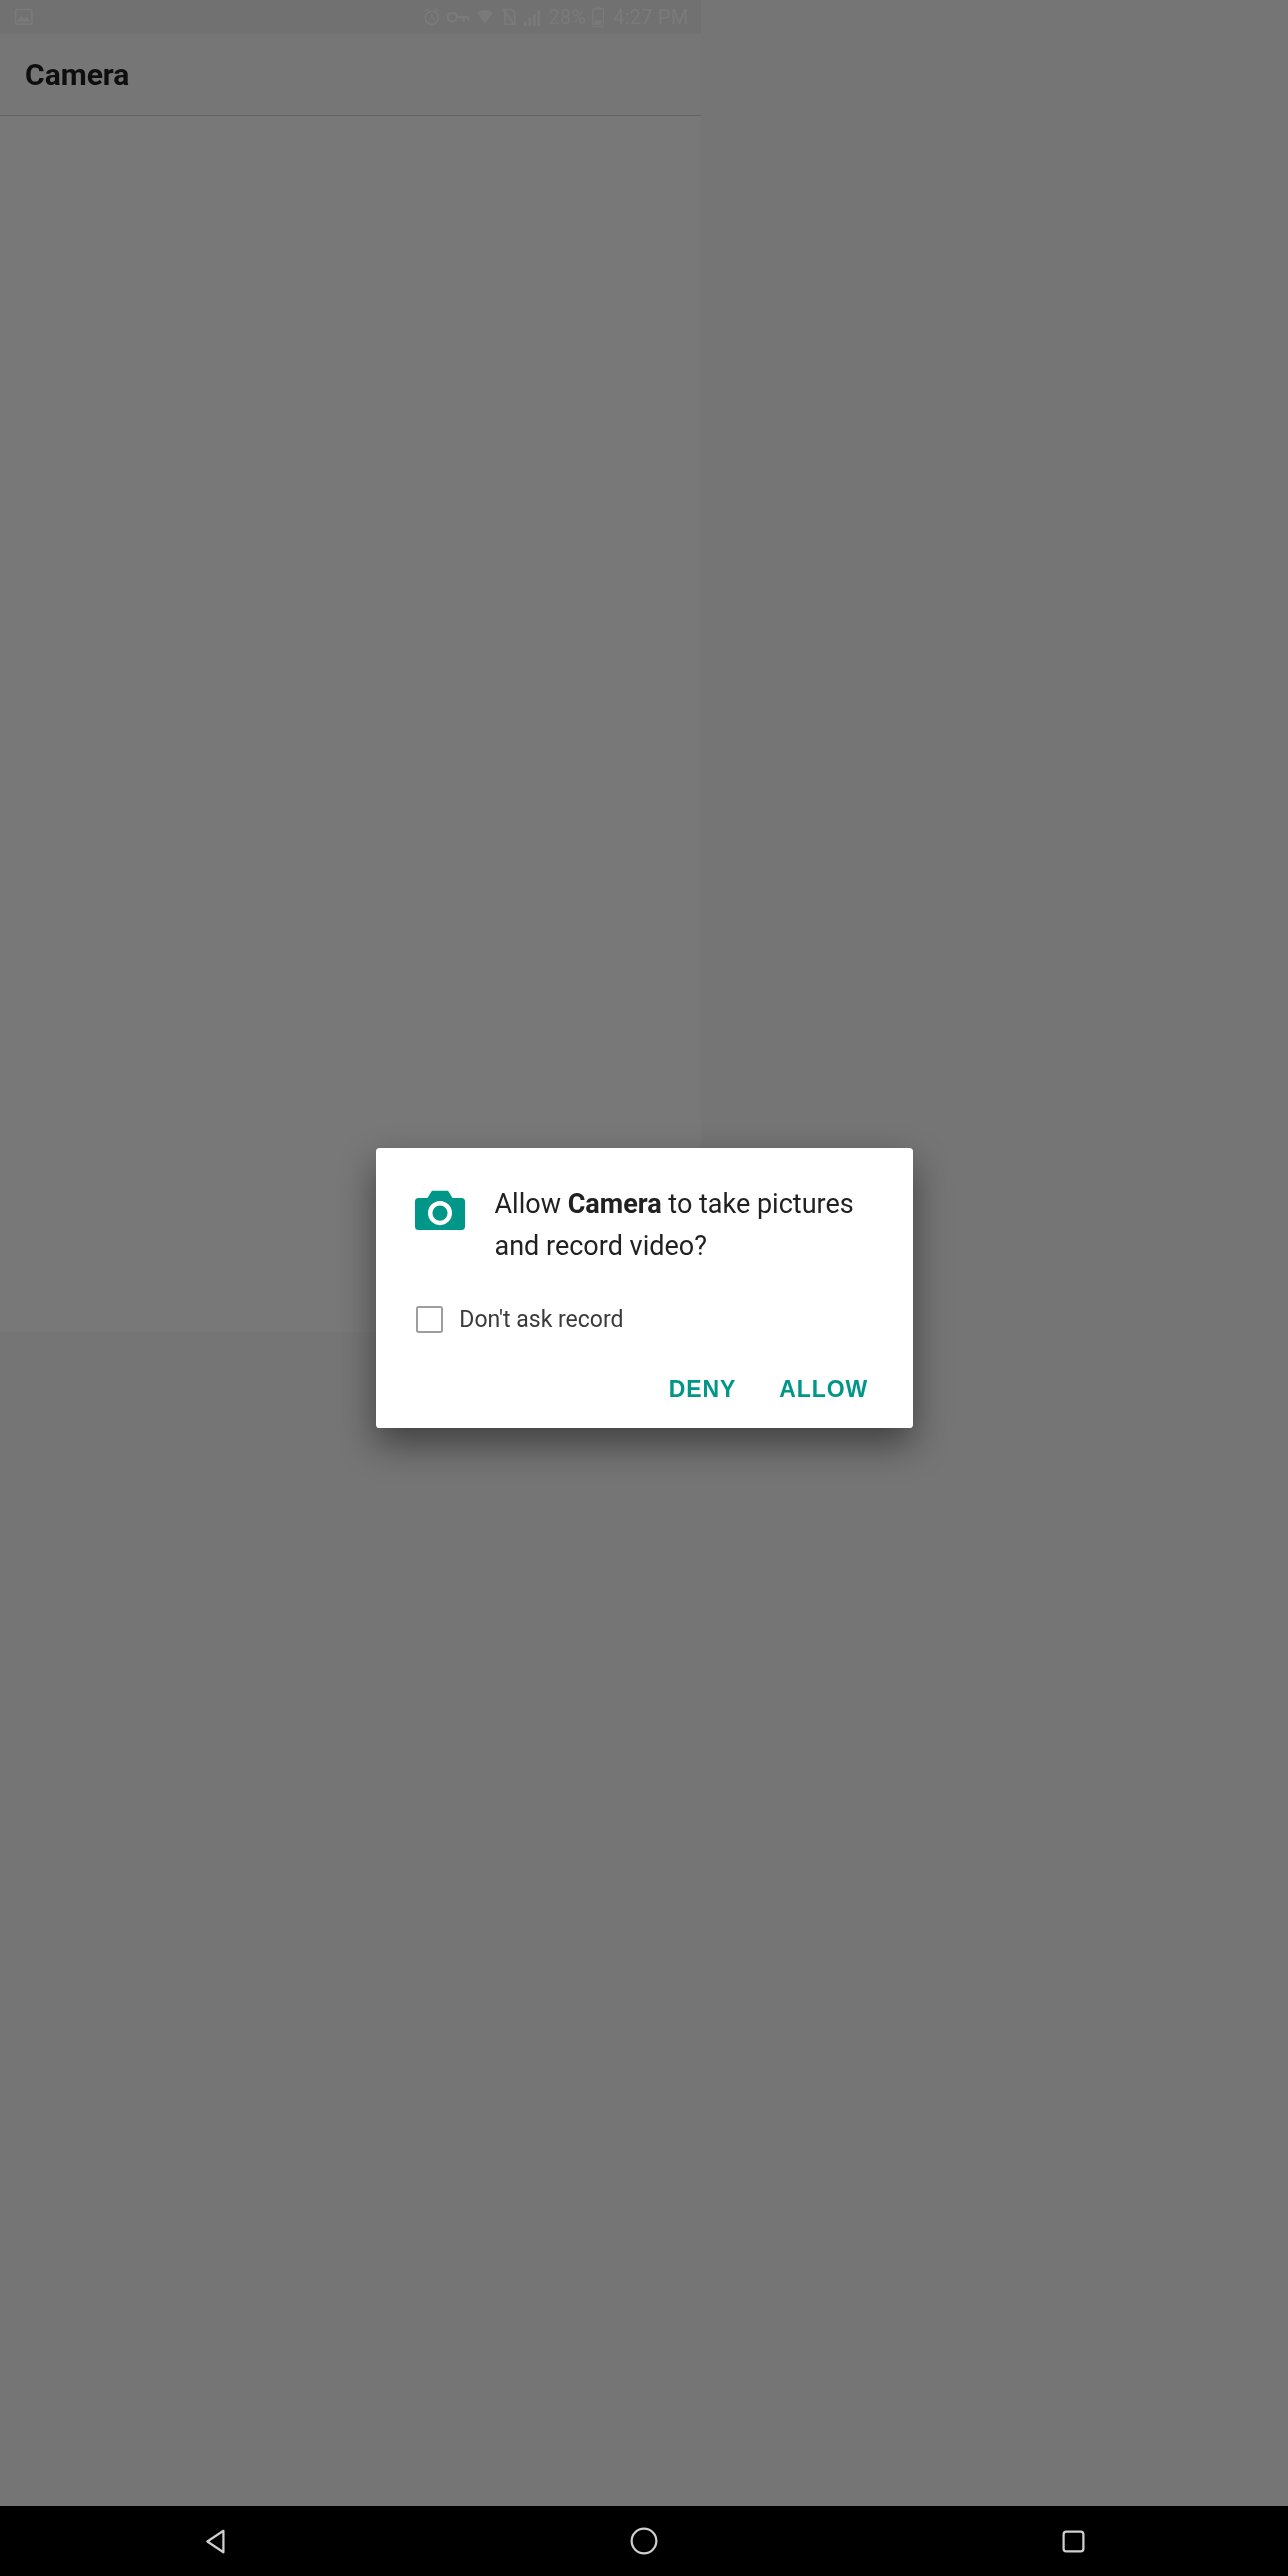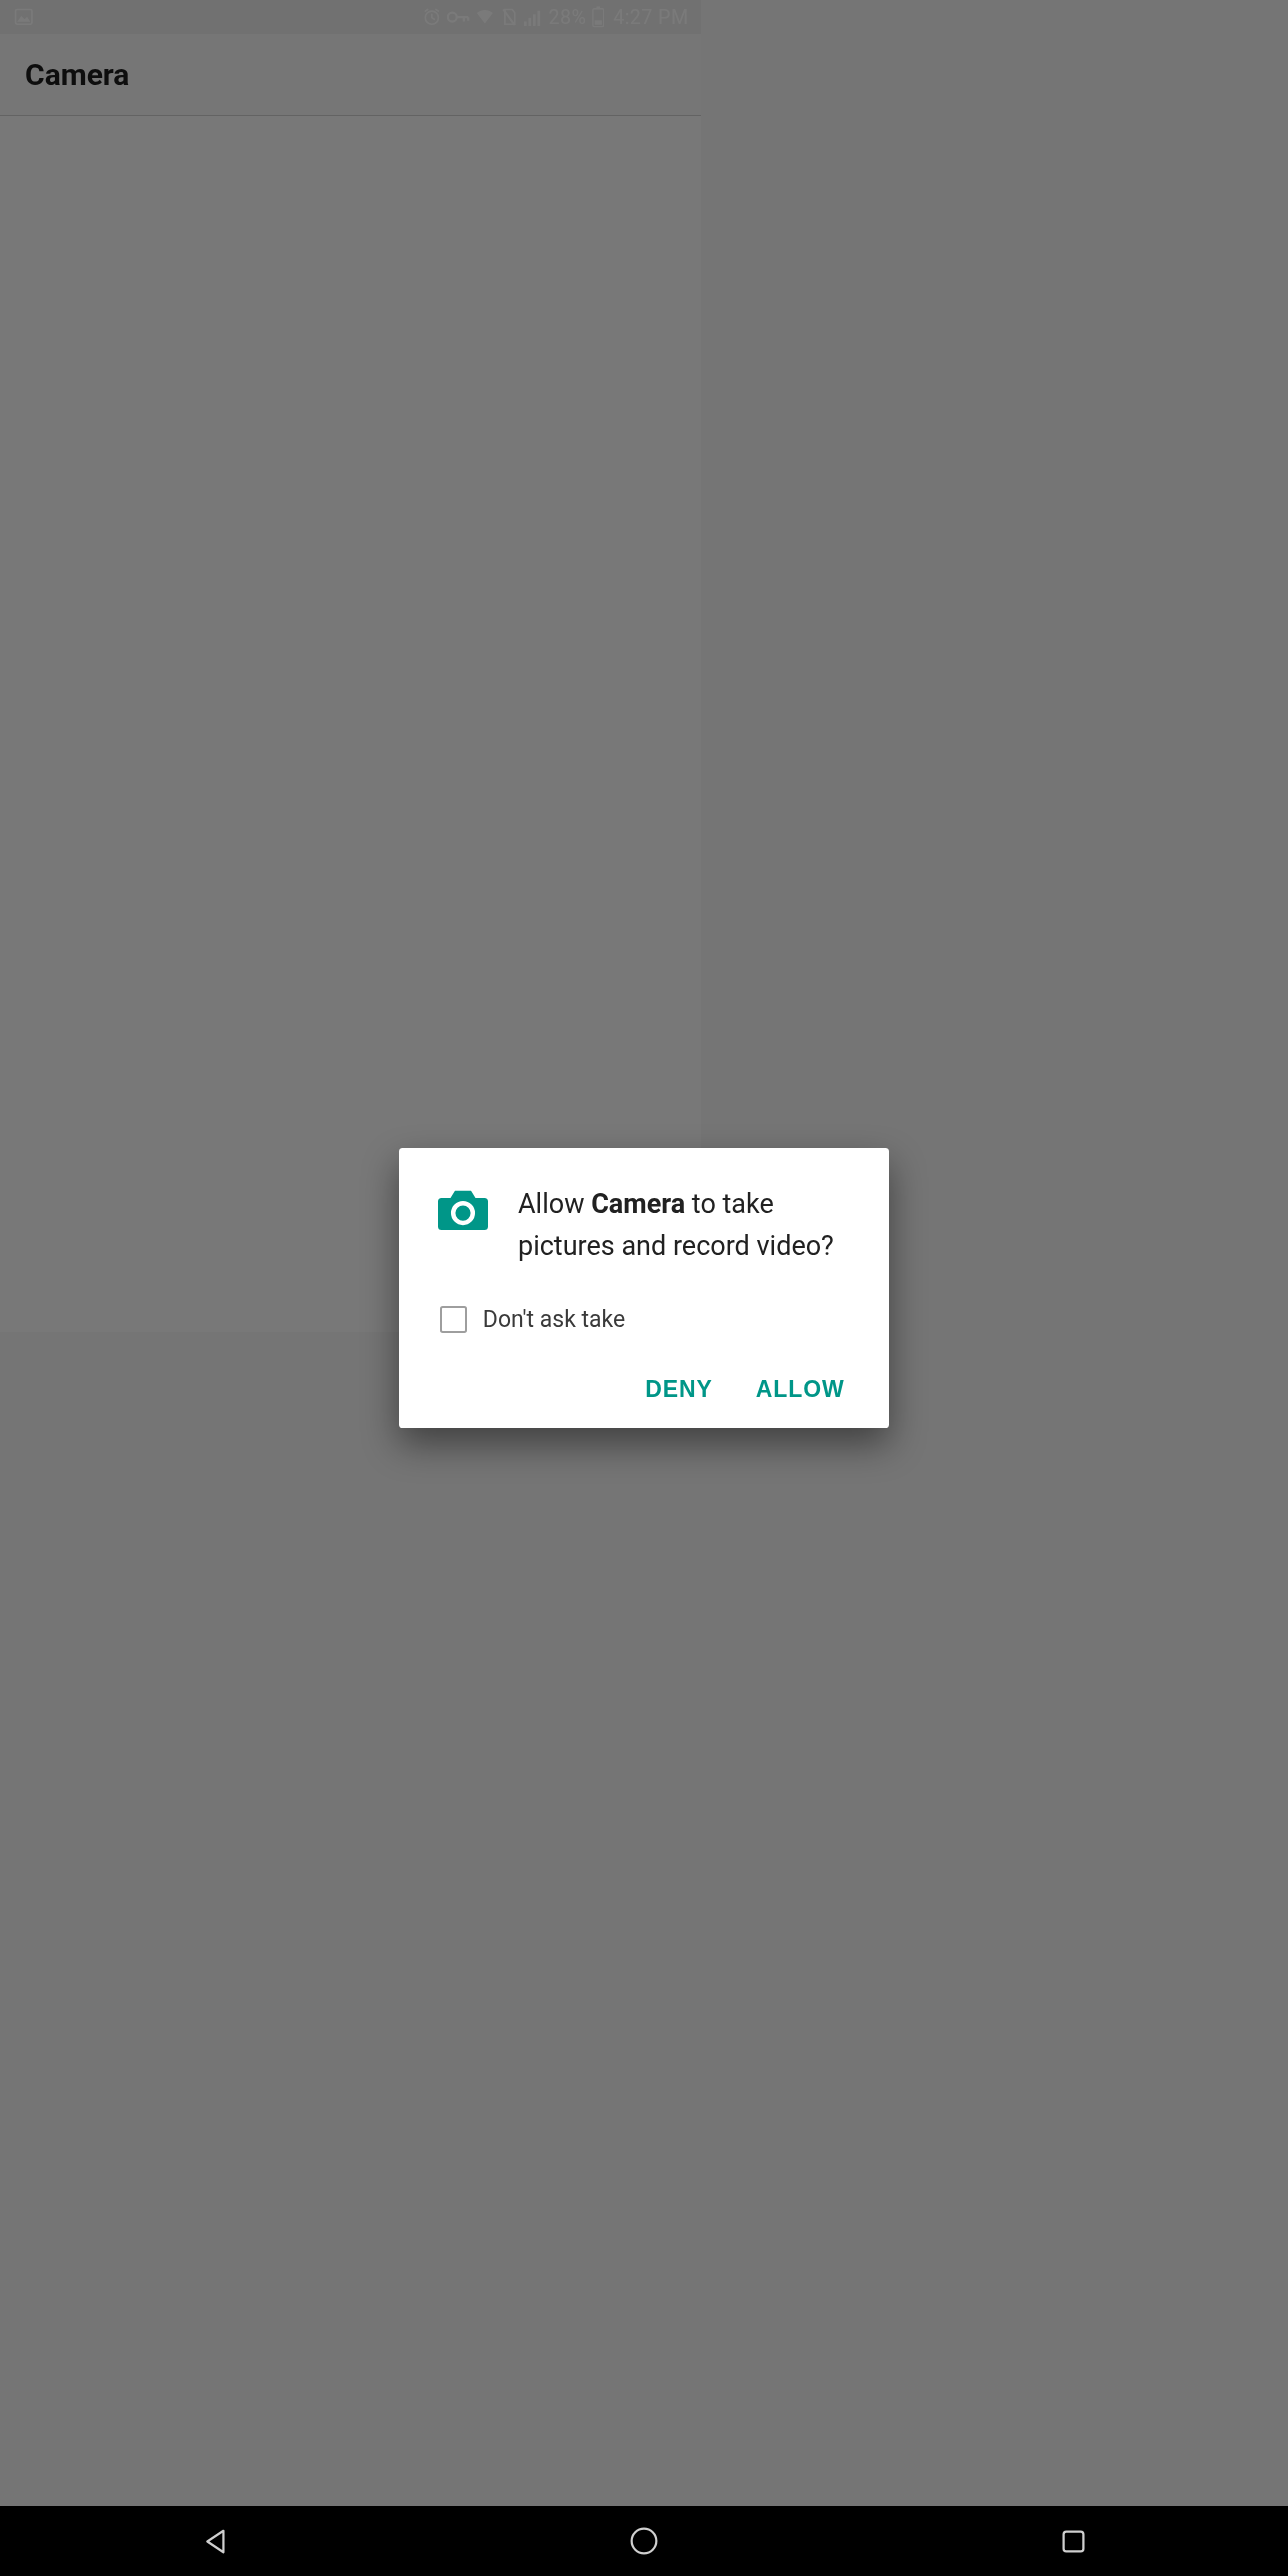--- a/index.html
+++ b/index.html
@@ -69,21 +69,21 @@
   
   .dialog-wrap {
     position: absolute;
     inset: 0;
     display: flex;
     align-items: center;
     justify-content: center;
     z-index: 10;
   }
   .dialog {
-    width: 490px;
+    width: 537px;
     background: #fff;
     border-radius: 3.6px;
     box-shadow: 0 16px 36px rgba(0,0,0,0.45);
     padding: 36px 39px 25px 39px;
   }
   .dlg-head { display: flex; gap: 30px; }
   .dlg-icon { flex: 0 0 auto; padding-top: 3.6px;}
   .dlg-msg {
     font-size: 27px;
     line-height: 1.55;
@@ -193,21 +193,21 @@
           <circle cx="28" cy="29" r="11" fill="none" stroke="#fff" stroke-width="5"></circle>
         </svg>
       </div>
       <div class="dlg-msg">
         <span>Allow </span><b>Camera</b><span> to take pictures and record video?</span>
       </div>
     </div>
 
     <div class="dlg-check">
       <div class="checkbox"></div>
-      <div class="dlg-check-label">Don't ask take</div>
+      <div class="dlg-check-label">Don't ask record</div>
     </div>
 
     <div class="dlg-actions">
       <button class="dlg-btn">DENY</button>
       <button class="dlg-btn">ALLOW</button>
     </div>
   </div>
 </div>
 
 <div class="nav-bar">

